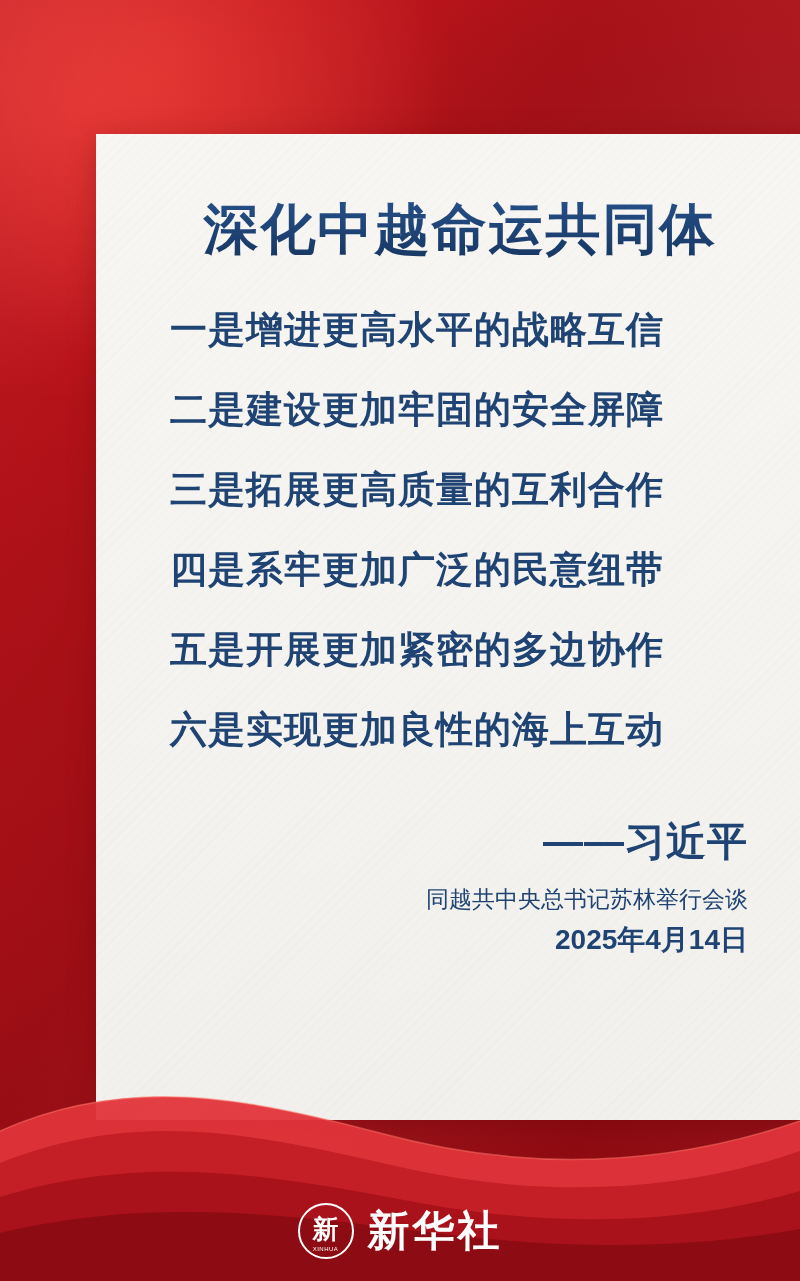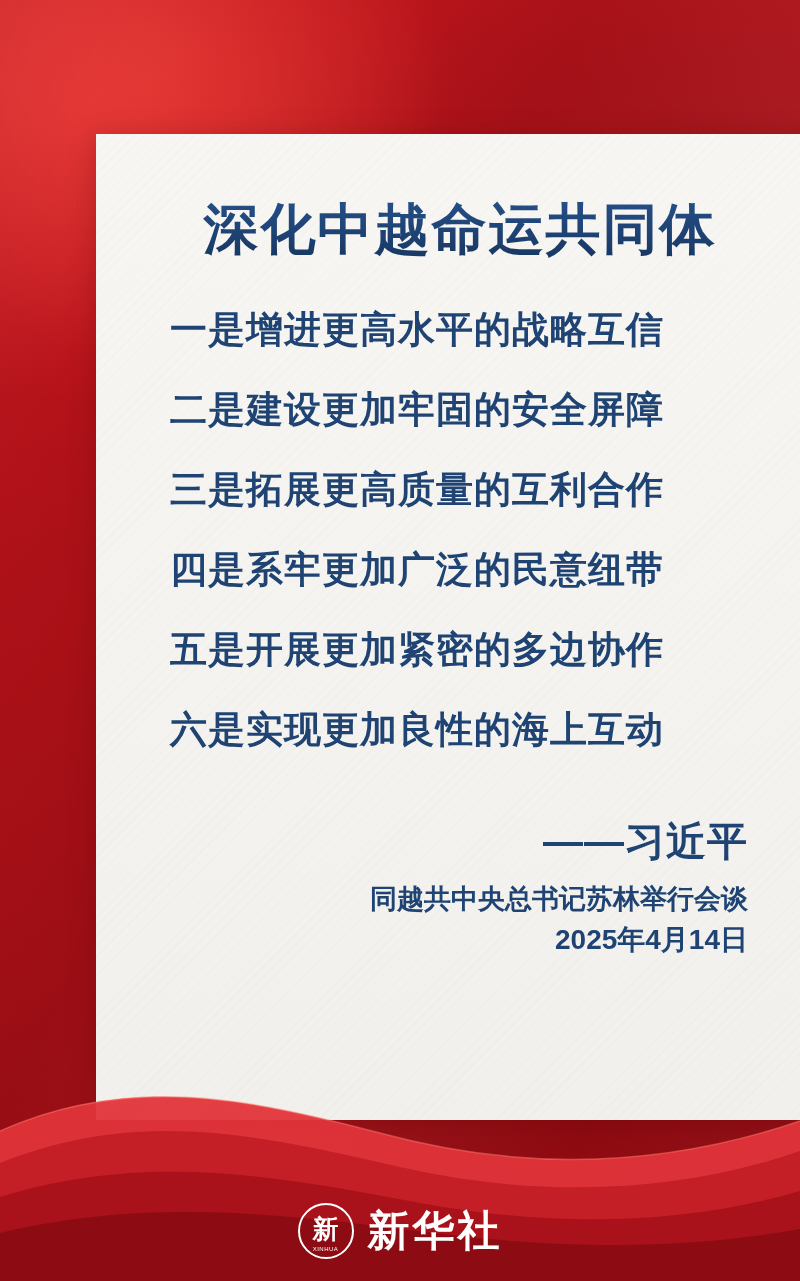--- a/index.html
+++ b/index.html
@@ -104,23 +104,23 @@
   .signer {
     font-size: 40px;
     line-height: 50px;
     font-weight: 700;
     color: #1f4473;
     letter-spacing: 1px;
     text-align: right;
   }
   .occasion {
     margin-top: 16px;
-    font-size: 27px;
+    font-size: 23px;
     line-height: 34px;
-    font-weight: 700;
+    font-weight: 400;
     color: #1f4473;
     padding-left: 44px;
   }
   .date {
     margin-top: 6px;
     font-size: 28px;
     line-height: 36px;
     font-weight: 600;
     color: #1f4473;
   }

